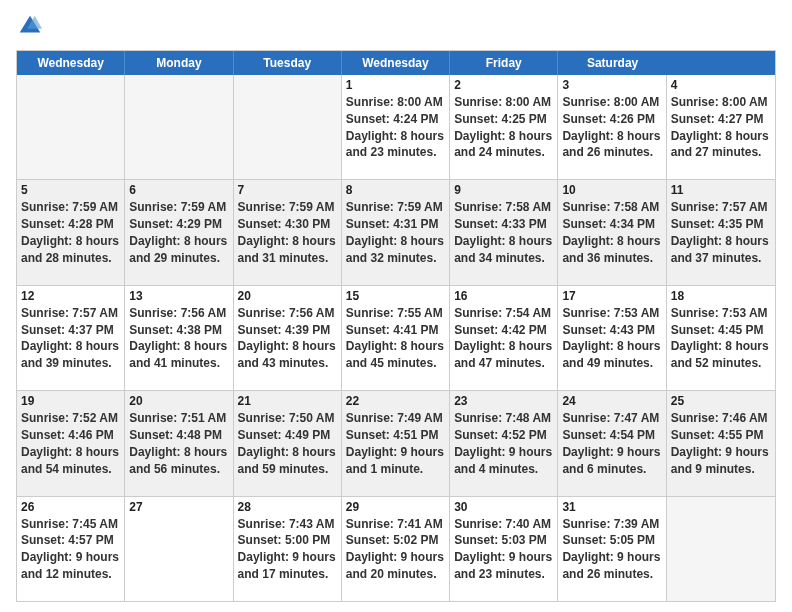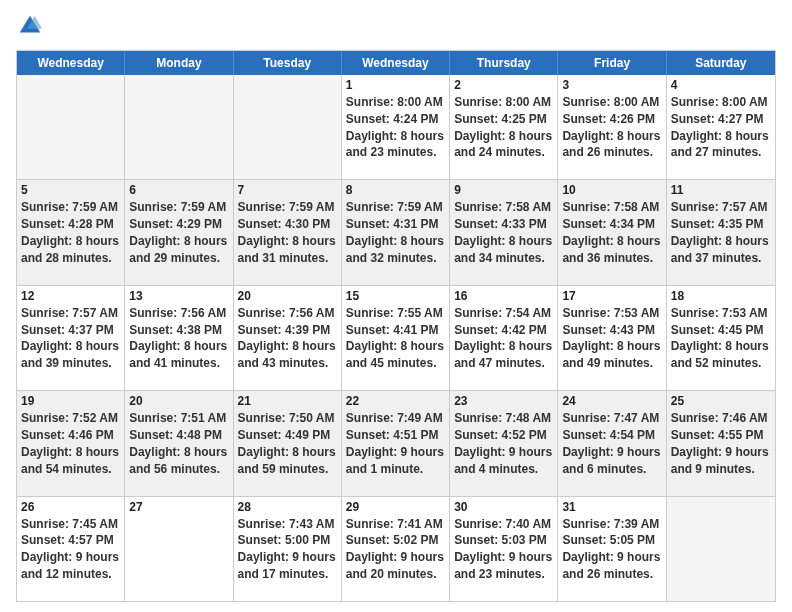--- a/index.html
+++ b/index.html
@@ -127,21 +127,20 @@
       <div class="subtitle"></div>
     </div>
   </div>
 
   <div class="calendar">
     <div class="cal-header-row">
     <div class="cal-header-cell">Wednesday</div>
         <div class="cal-header-cell">Monday</div>
         <div class="cal-header-cell">Tuesday</div>
         <div class="cal-header-cell">Wednesday</div>
-        <div class="cal-header-cell">Thursday</div>
         <div class="cal-header-cell">Friday</div>
         <div class="cal-header-cell">Saturday</div>
       </div>
     <div class="cal-body">
     <div class="cal-week">
           <div class="cal-cell empty"></div>
           <div class="cal-cell empty"></div>
           <div class="cal-cell empty"></div>
           <div class="cal-cell">
             <div class="day-num">1</div>

